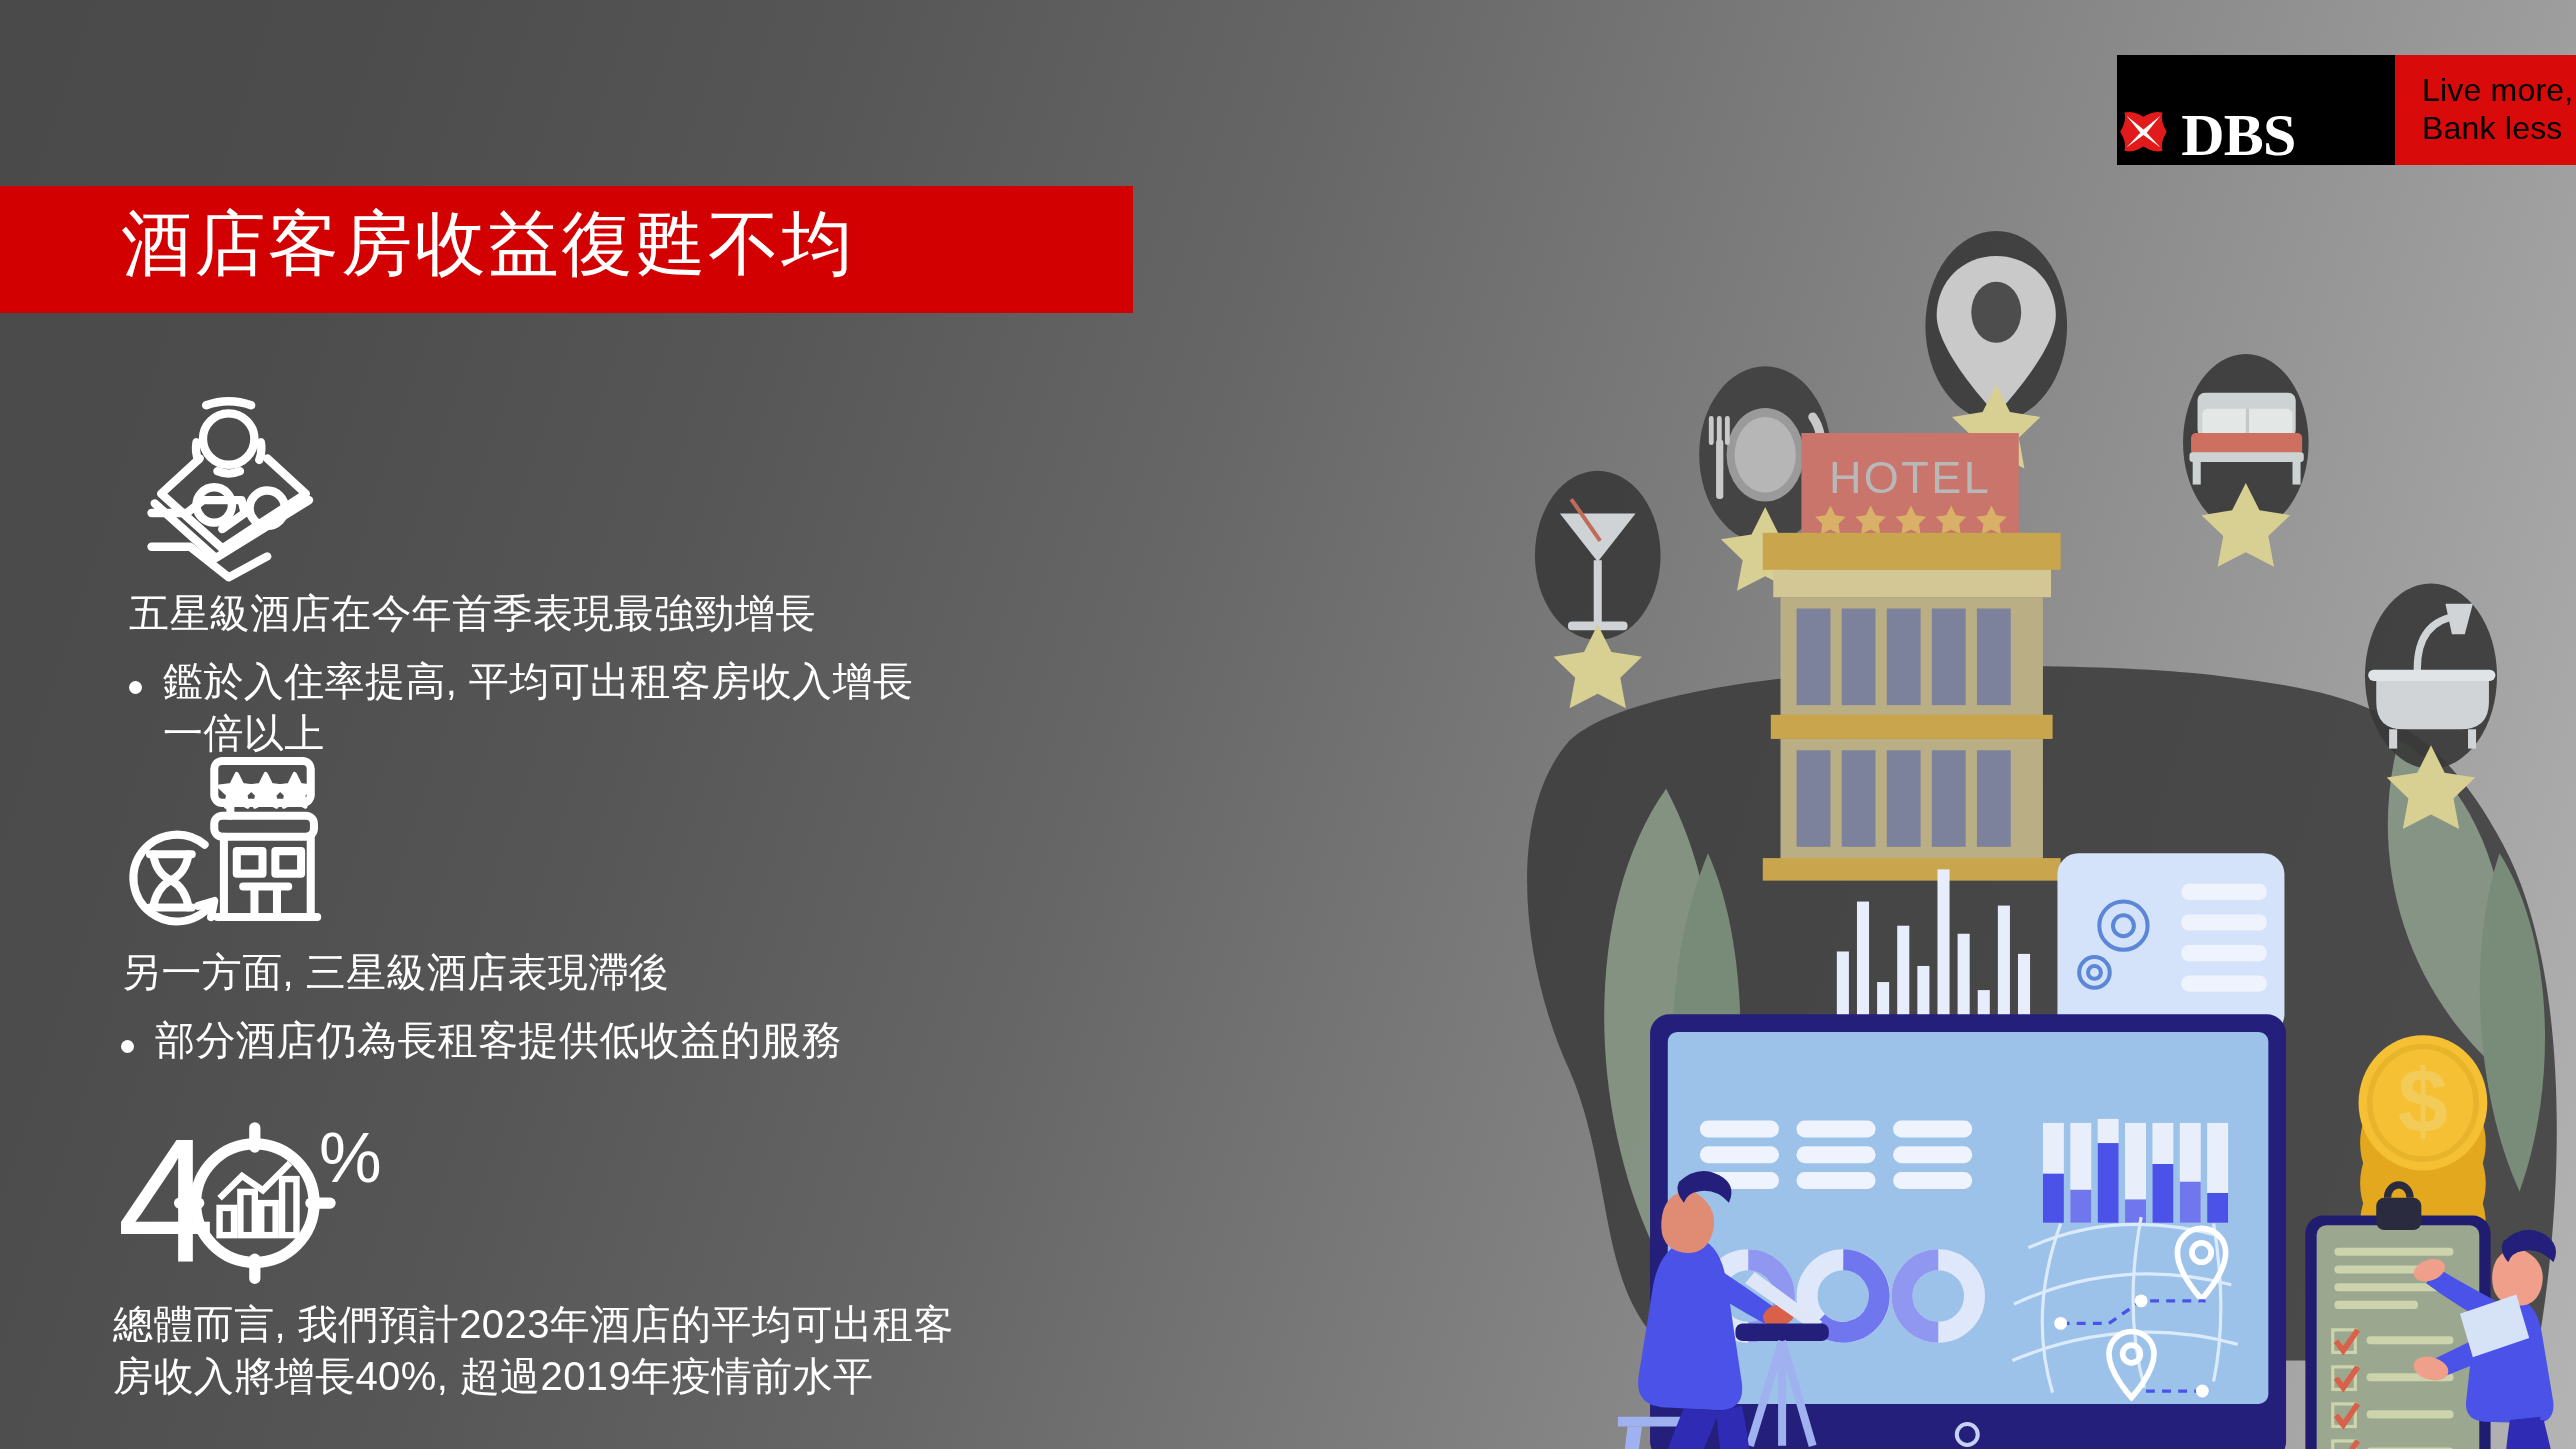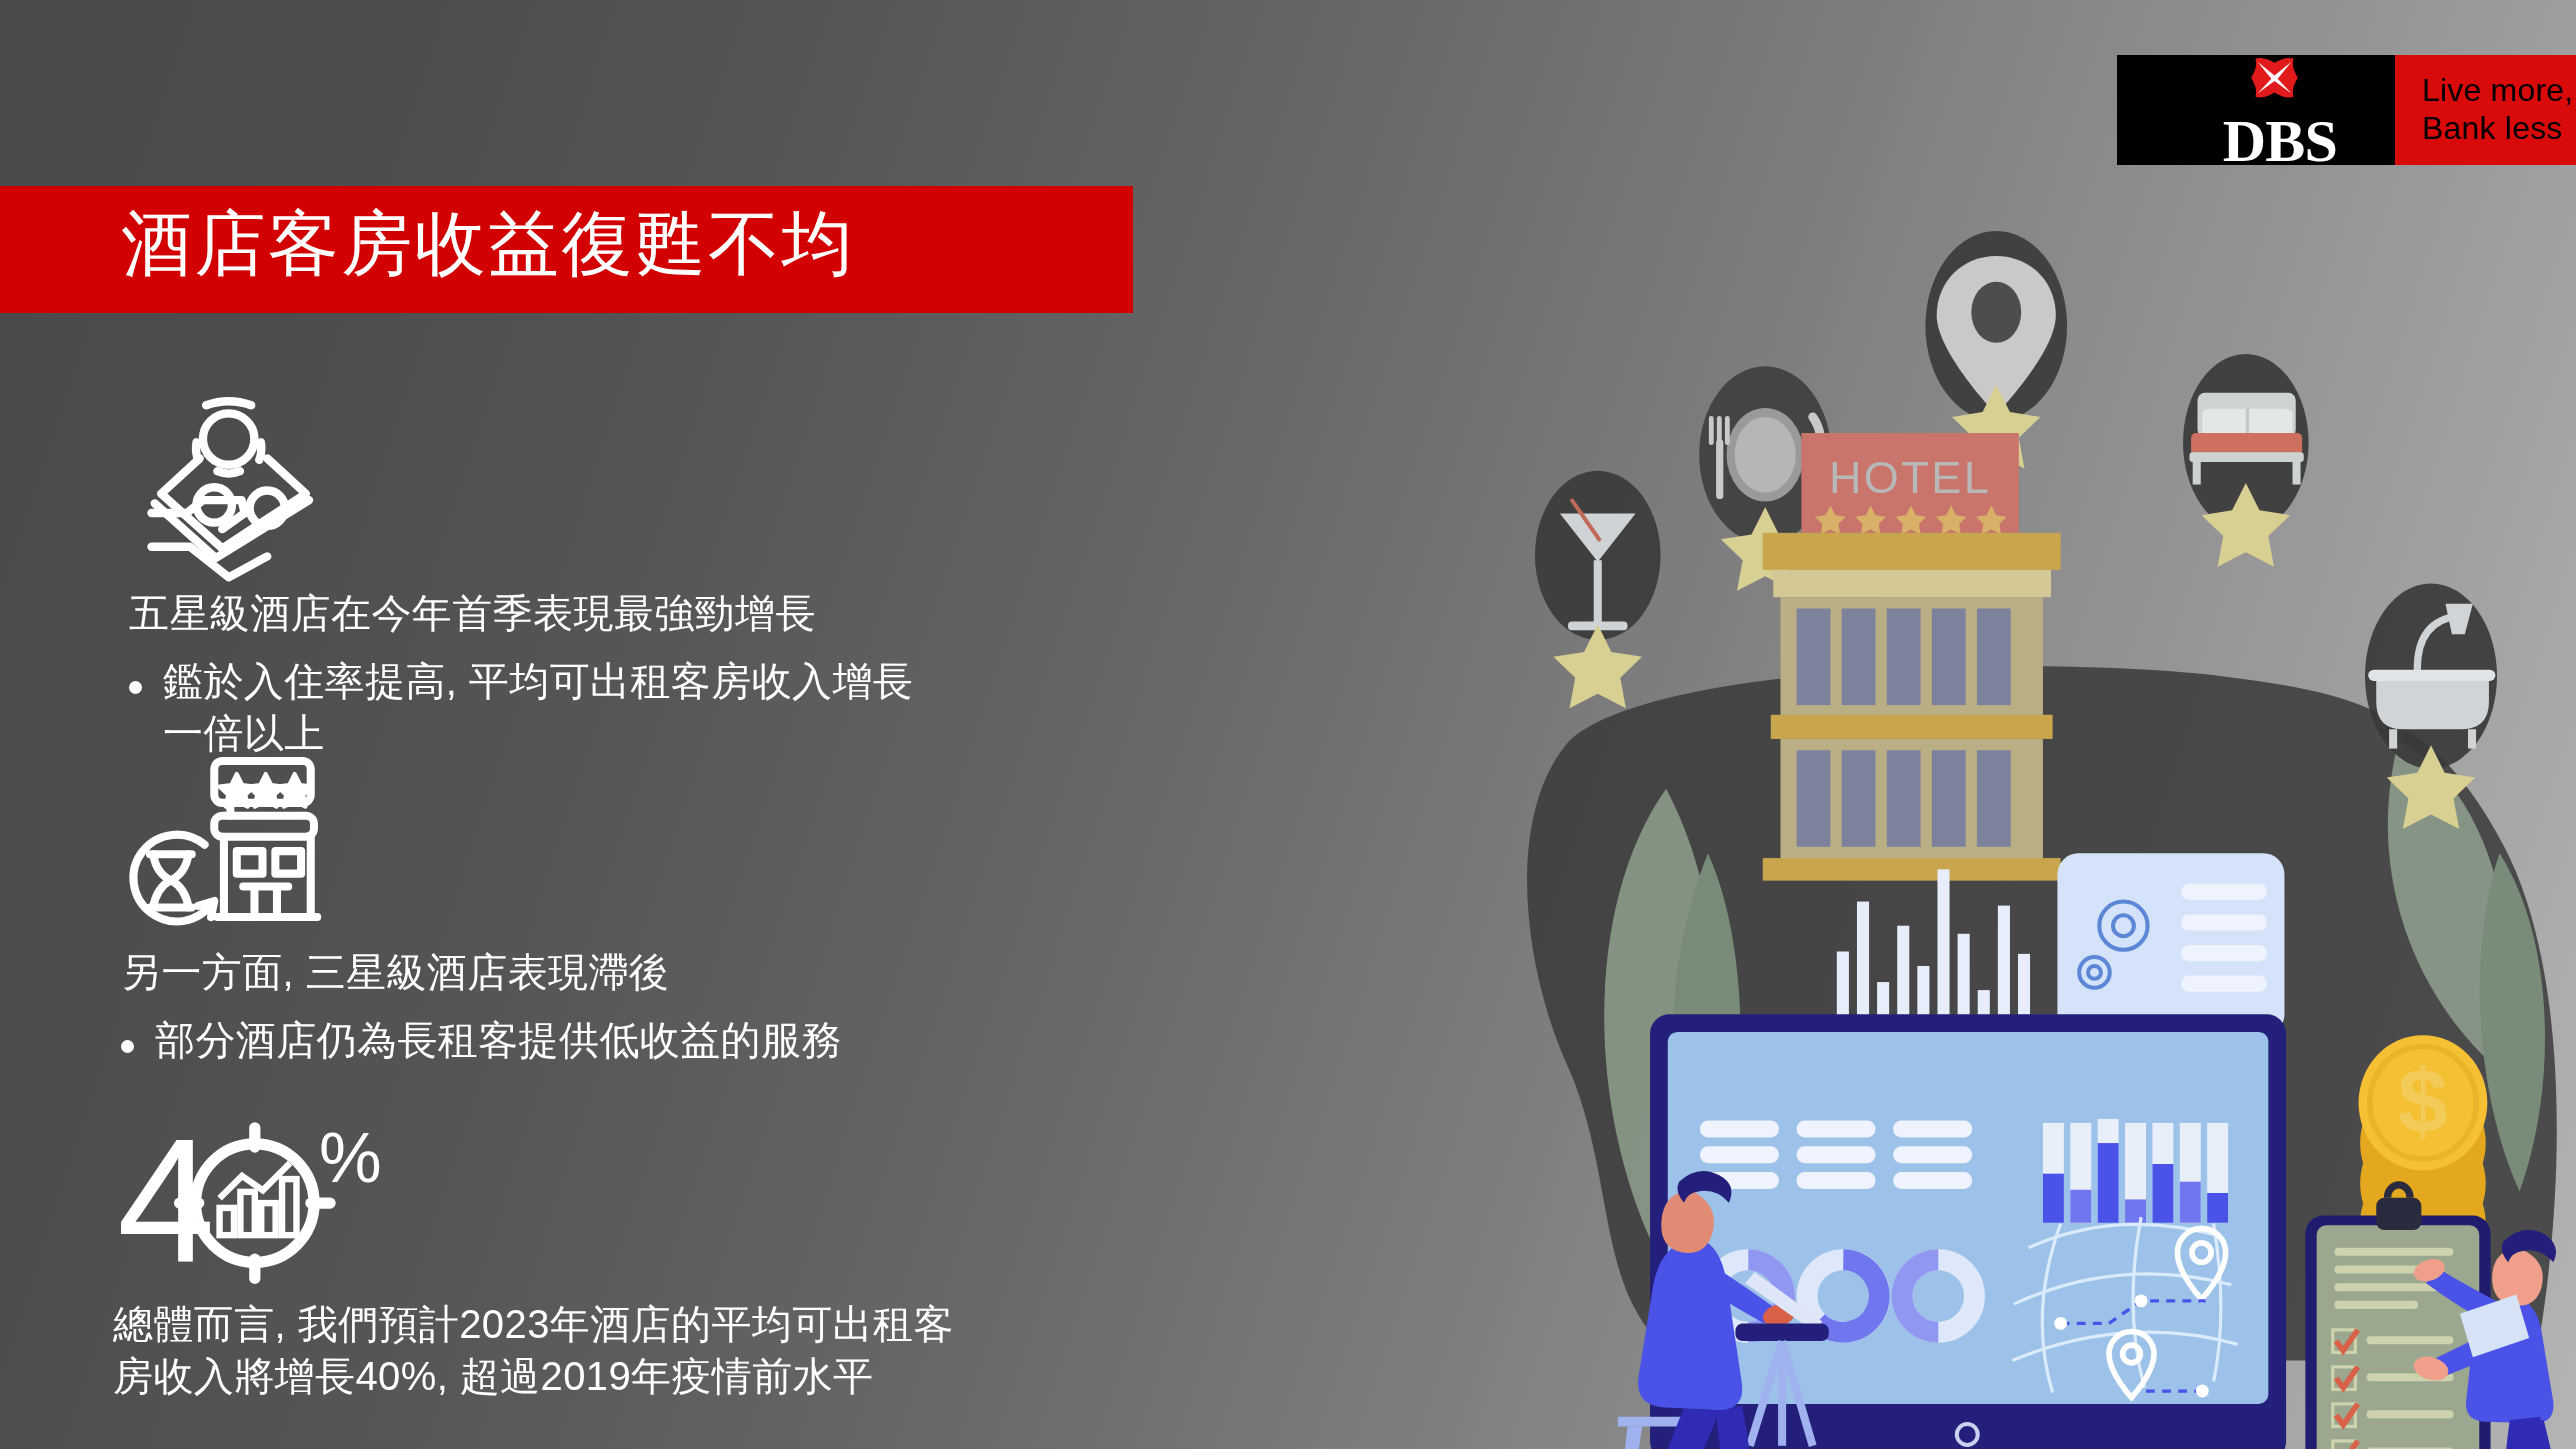--- a/index.html
+++ b/index.html
@@ -10,21 +10,21 @@
   }
   #slide{
     position:relative;width:2576px;height:1449px;
     background:
       linear-gradient(288deg, #b4b4b4 0%, #9a9a9a 18%, #7e7e7e 38%, #666666 56%, #565656 72%, #4c4c4c 88%, #4a4a4a 100%);
     overflow:hidden;
   }
 
   
   #dbs-logo{position:absolute;left:2117px;top:55px;width:459px;height:110px;display:flex;}
-  #dbs-black{background:#000;width:278px;height:100%;display:flex;align-items:center;padding-left:48px;box-sizing:border-box;flex-direction:column;}
+  #dbs-black{background:#000;width:278px;height:100%;display:flex;align-items:flex-end;box-sizing:border-box;}
   #dbs-red{background:#d80a0a;flex:1;height:100%;display:flex;flex-direction:column;justify-content:center;padding-left:27px;box-sizing:border-box;}
   .dbs-tagline{color:#000000;font-size:32px;line-height:1.18;letter-spacing:0.2px;}
   #dbs-mark{width:53px;height:56px;margin-right:11.3px;flex:none;}
   #dbs-word{color:#fff;font-family:"Liberation Serif","DejaVu Serif",serif;font-size:60px;font-weight:700;letter-spacing:-0.8px;line-height:1;}
 
   
   #title-bar{position:absolute;left:0;top:186px;width:1133px;height:127px;background:#d20000;}
   #title-text{position:absolute;left:121px;top:196px;color:#fff;font-size:71px;letter-spacing:2.4px;line-height:1.35;white-space:nowrap;}
 
   

